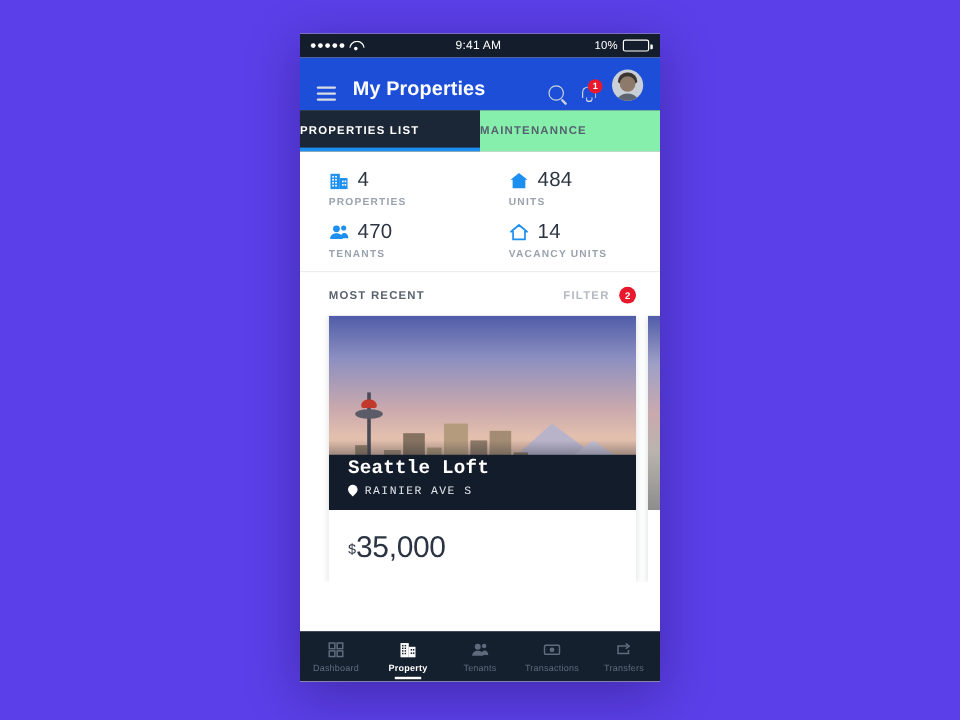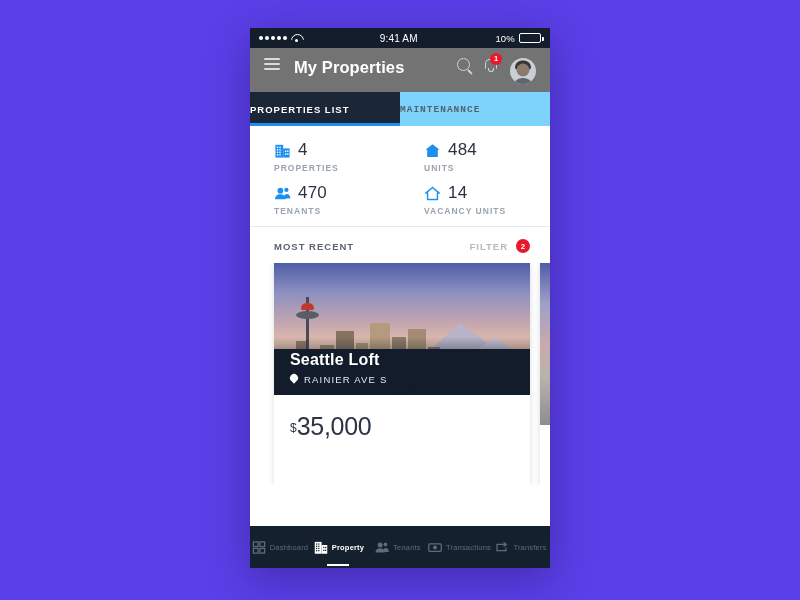--- a/index.html
+++ b/index.html
@@ -65,24 +65,24 @@
   .battery::after {
     content: "";
     position: absolute; right: -3.5px; top: 2.8px;
     width: 2px; height: 3.5px;
     background: #fff; border-radius: 0 1px 1px 0;
   }
   .battery-fill { height: 100%; width: 100%; background: #fff; border-radius: 1px; }
 
   
   #appbar {
-    background: #737373;
+    background: #1d4ed8;
     padding: 10px 14px 8px 14px;
     display: flex;
-    align-items: flex-start;
+    align-items: flex-end;
   }
   #hamburger {
     width: 16px; height: 12px;
     display: flex; flex-direction: column; justify-content: space-between;
     cursor: pointer;
   }
   #hamburger span { display: block; height: 2px; background: #d8dde4; border-radius: 1px; }
   #apptitle {
     color: #ffffff;
     font-size: 16.5px;
@@ -167,21 +167,21 @@
   
   #tabs { display: flex; background: #15202e; height: 34px; position: relative; }
   .tab {
     flex: 1;
     display: flex; align-items: center; justify-content: flex-start;
     font-size: 9.5px; font-weight: bold; letter-spacing: 1px;
     cursor: pointer;
     position: relative;
   }
   .tab.active { color: #ffffff; background: #1b2636; }
-  .tab.inactive { color: #56616f; background: #7dd3fc; font-family: Liberation Mono, monospace; }
+  .tab.inactive { color: #56616f; background: #86efac; }
   .tab.active::after {
     content: "";
     position: absolute; left: 0; right: 0; bottom: 0;
     height: 3px; background: #1d8ff0;
   }
 
   
   #stats {
     background: #ffffff;
     padding: 14px 0 10px 0;
@@ -241,25 +241,26 @@
   #card-next {
     width: 40px; flex: none;
     background: #fff;
     box-shadow: 0 1px 6px rgba(25,35,55,.16);
     overflow: hidden;
     position: relative;
   }
 
   
   .hero {
-    height: 132px;
+    height: 162px;
     position: relative;
     overflow: hidden;
     background:
       linear-gradient(180deg,#4f5ca8 0%, #8c8fc0 22%, #c9a9ad 48%, #e3bfae 62%, #d8b59f 78%, #b08f78 100%);
+    font-family: Liberation Mono, monospace;
   }
   .hero-next {
     height: 162px;
     background:
       linear-gradient(180deg,#4f5ca8 0%, #9fa0c6 25%, #c9a9ad 50%, #b9b3ae 70%, #8d8d8c 100%);
   }
   .mountain {
     position: absolute; right: 24px; bottom: 38px;
     width: 0; height: 0;
     border-left: 38px solid transparent;
@@ -345,21 +346,21 @@
 
   
   #bottomnav {
     position: absolute; left: 0; right: 0; bottom: 0;
     height: 42px;
     background: #15202e;
     display: flex;
   }
   .nav {
     flex: 1;
-    display: flex; flex-direction: row; align-items: center; justify-content: center;
+    display: flex; flex-direction: column; align-items: center; justify-content: center;
     gap: 3px;
     cursor: pointer;
     position: relative;
   }
   .nav-label { font-size: 7.5px; letter-spacing: .2px; }
   .nav.inactive .nav-label { color: #5d6b7c; }
   .nav.active .nav-label { color: #ffffff; font-weight: bold; }
   .nav.active::after {
     content: "";
     position: absolute; bottom: 2px; left: 50%;

